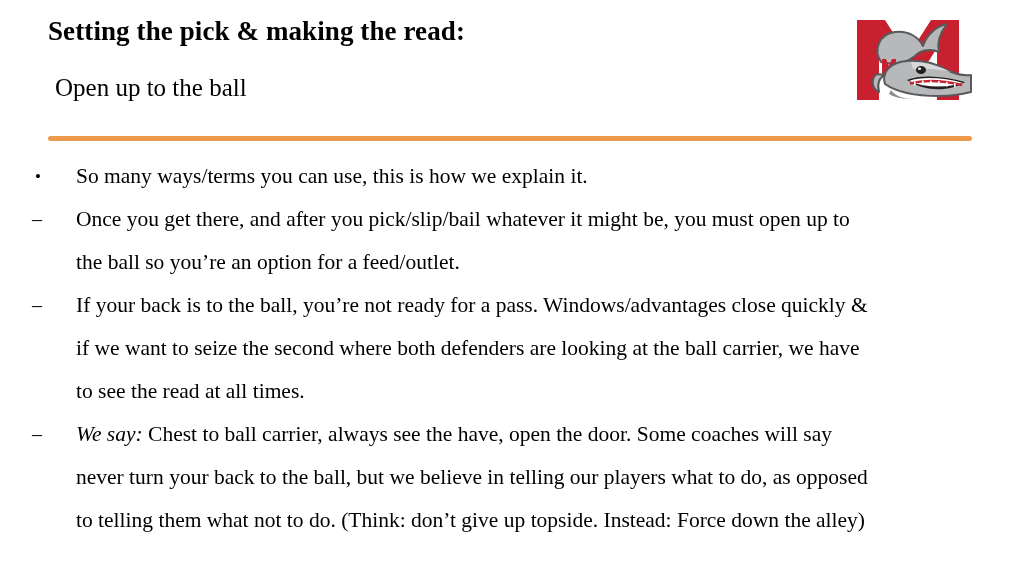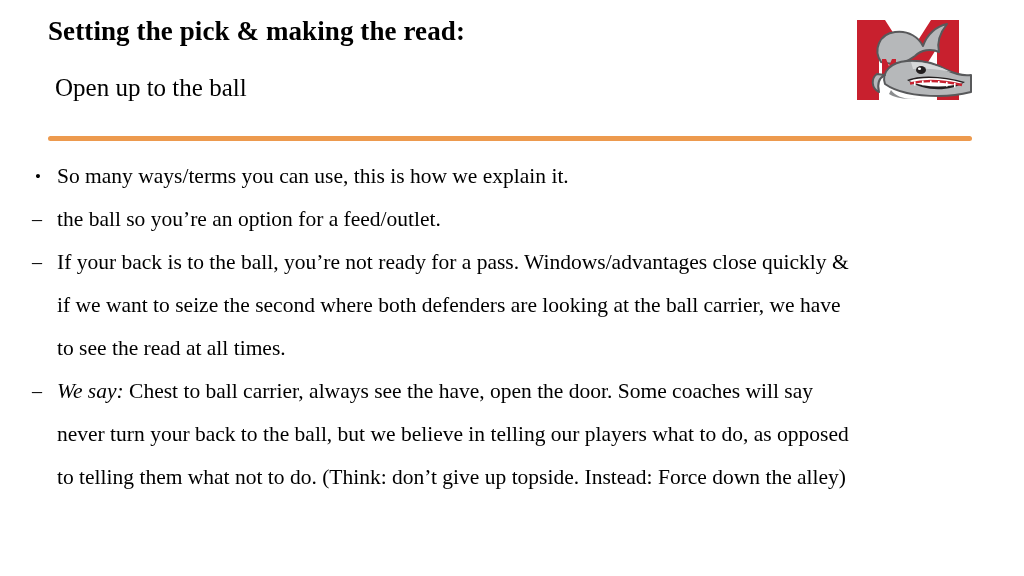--- a/index.html
+++ b/index.html
@@ -81,20 +81,21 @@
     width: 20px;
     line-height: 43px;
     font-size: 21.5px;
     text-align: left;
   }
   .li.dash .marker { font-size: 20px; left: 2px; }
   .li.dot .marker { font-size: 17px; left: 5px; }
   .li .cont {
     display: block;
     white-space: nowrap;
+    margin-left: 19px;
   }
   .em-bi { font-weight: normal; font-style: italic; }
 </style>
 </head>
 <body>
 
 <div class="slide-title">Setting the pick &amp; making the read:</div>
 
 <div class="slide-subtitle">Open up to the ball</div>
 
@@ -140,20 +141,21 @@
   </svg>
 </div>
 
 <div class="body-list">
     <div class="li dot">
       <span class="marker">•</span>
       <span class="cont">So many ways/terms you can use, this is how we explain it.</span>
     </div>
     <div class="li dash">
       <span class="marker">–</span>
+      <span class="cont">Once you get there, and after you pick/slip/bail whatever it might be, you must open up to</span>
       <span class="cont">the ball so you’re an option for a feed/outlet.</span>
     </div>
     <div class="li dash">
       <span class="marker">–</span>
       <span class="cont">If your back is to the ball, you’re not ready for a pass. Windows/advantages close quickly &amp;</span>
       <span class="cont">if we want to seize the second where both defenders are looking at the ball carrier, we have</span>
       <span class="cont">to see the read at all times.</span>
     </div>
     <div class="li dash">
       <span class="marker">–</span>

